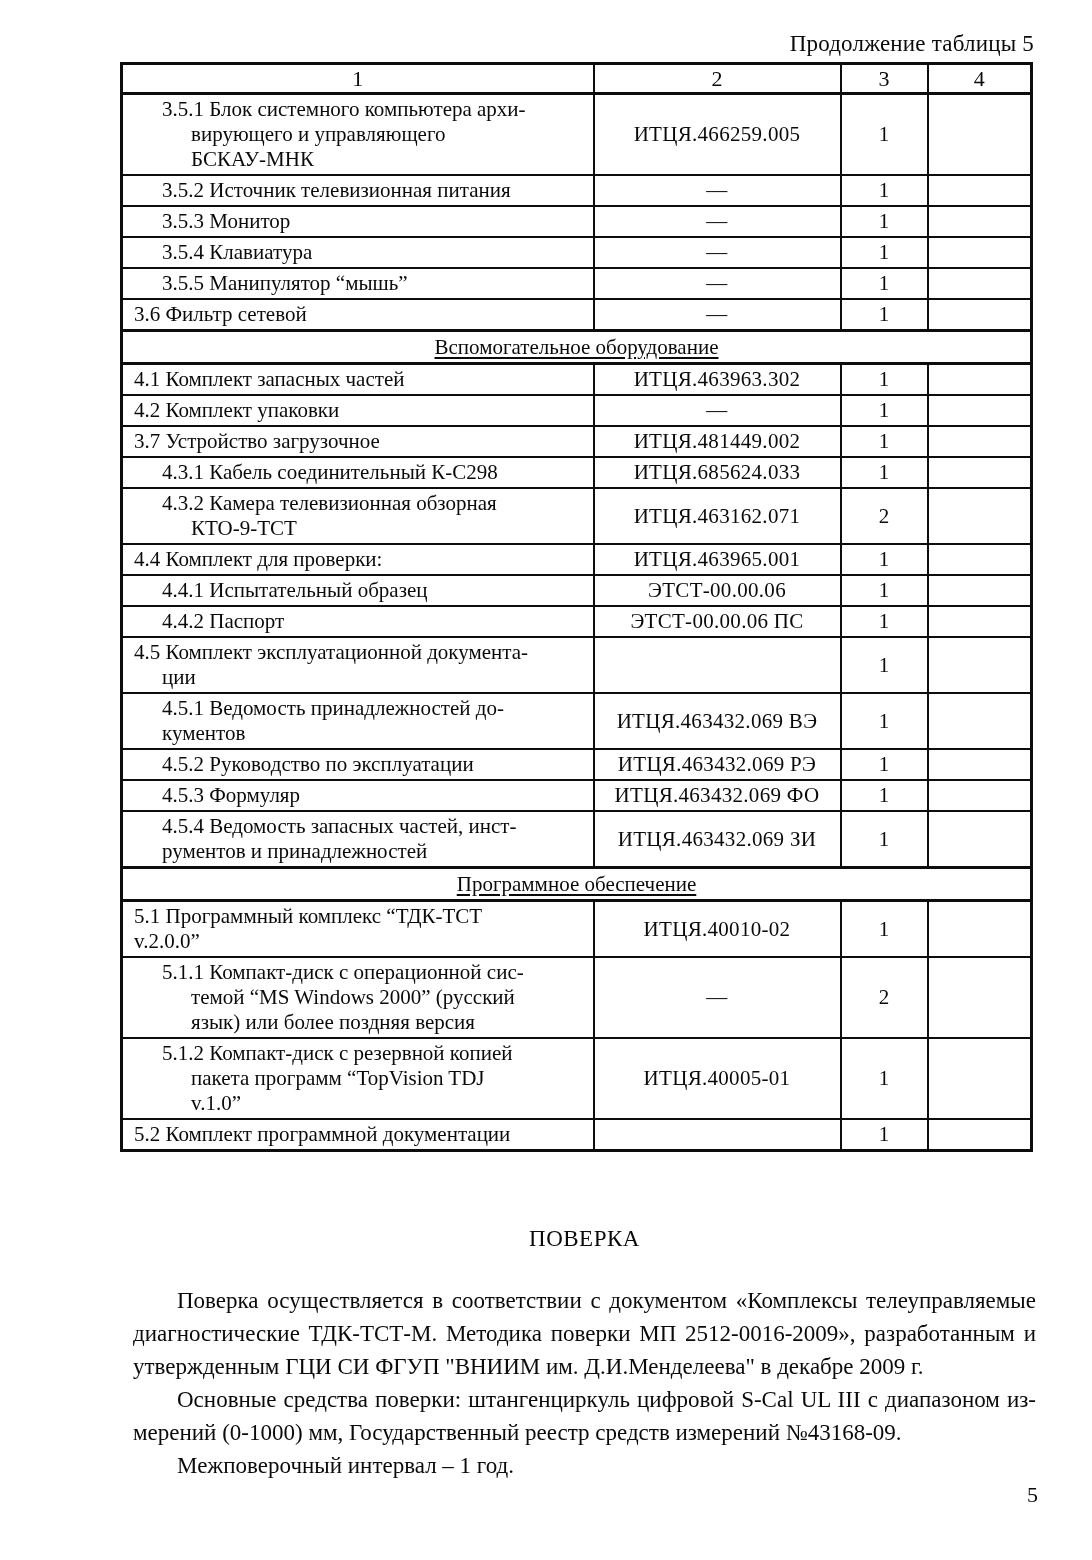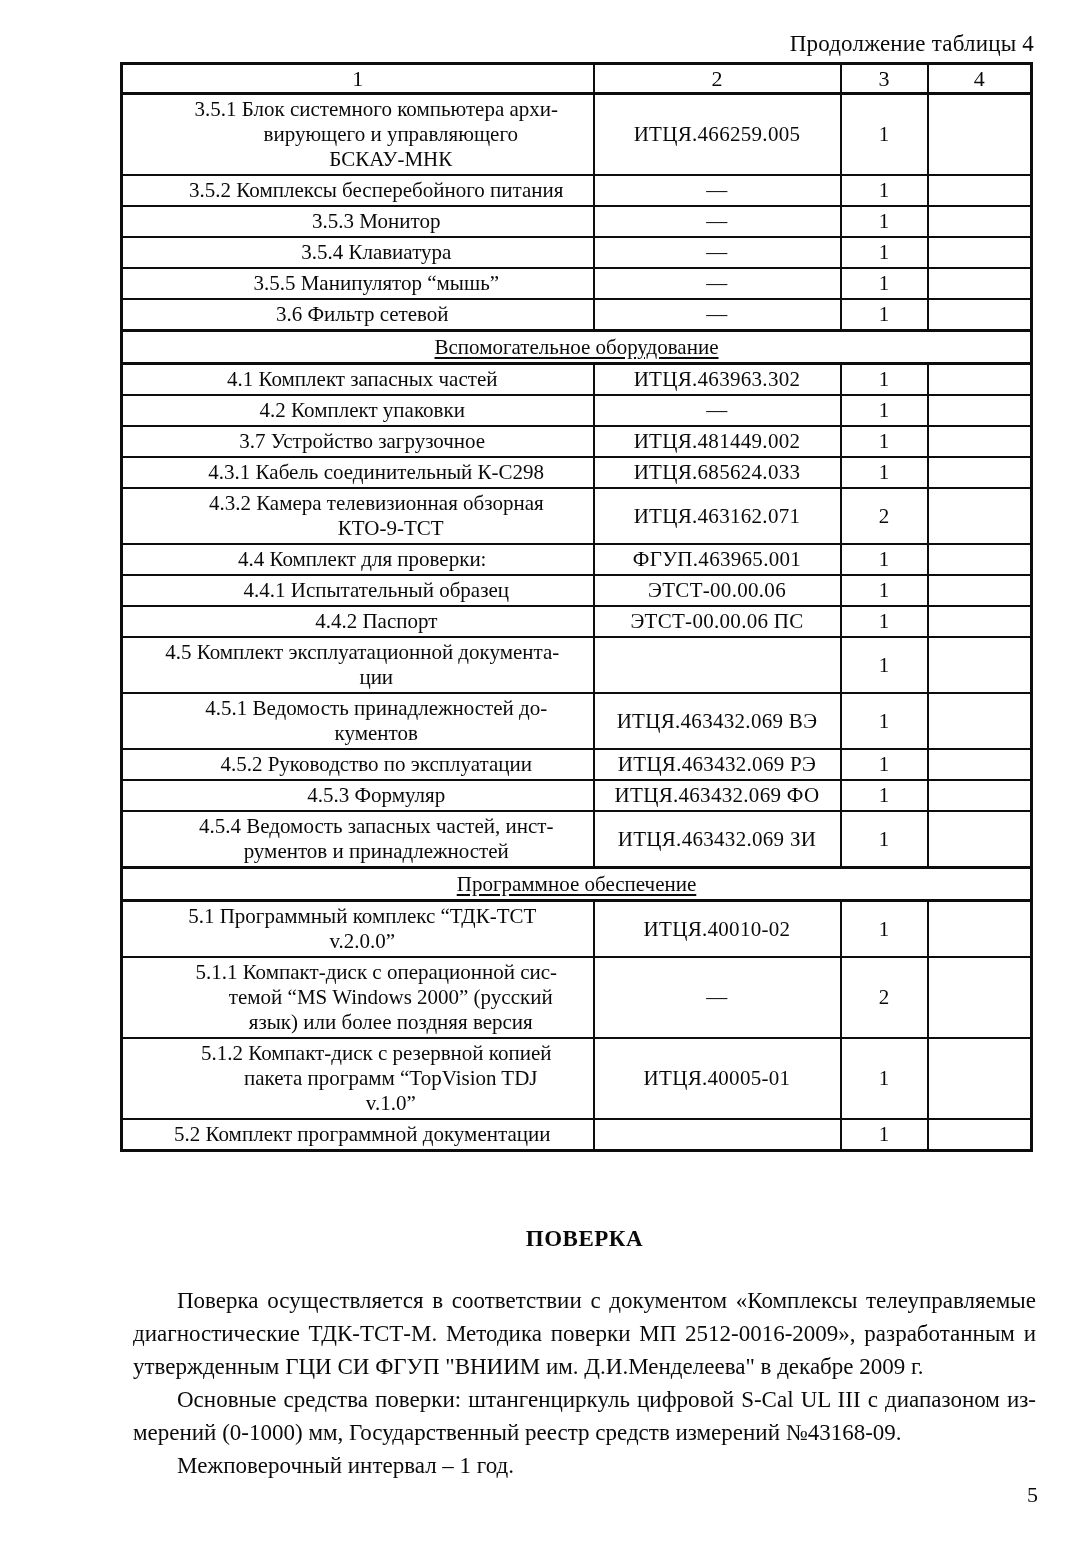--- a/index.html
+++ b/index.html
@@ -43,60 +43,60 @@
     text-align: center;
     font-size: 22px;
     height: 27px;
     padding: 0;
     border-bottom: 3px solid #0d0d0d;
   }
   td.c-name { text-align: left; }
   td.c-doc  { text-align: center; letter-spacing: 0.3px; }
   td.c-qty  { text-align: center; }
   td.c-note { }
-  .c-name .line { white-space: nowrap; text-align: center; }
+  .c-name .line { white-space: nowrap; }
   .c-name .l0 { padding-left: 9px;  }
   .c-name .l1 { padding-left: 37px; }
   .c-name .l2 { padding-left: 66px; }
   tr.section-row td {
     text-align: center;
     height: 28px;
     border-top: 3px solid #0d0d0d;
     border-bottom: 3px solid #0d0d0d;
     padding: 1px 0;
   }
   tr.section-row .sec-label { text-decoration: underline; text-underline-offset: 3px; }
   .verify {
     position: absolute;
     left: 133px; top: 1226px;
     width: 903px;
   }
   .verify-heading {
     text-align: center;
-    font-weight: bold;
+    font-weight: normal;
     font-size: 23px;
     letter-spacing: 0.5px;
     margin-bottom: 32px;
   }
   .para { font-size: 23px; line-height: 33px; }
   .pline { text-align: left; }
   .pline.jline { text-align: justify; text-align-last: justify; }
   .pline.first { text-indent: 44px; }
   .page-number {
     position: absolute;
     top: 1482px; right: 54px;
     font-size: 22px;
   }
 </style>
 </head>
 <body>
 
 <div class="page">
 
-  <div class="cont-label">Продолжение таблицы 4</div>
+  <div class="cont-label">Продолжение таблицы 5</div>
 
   <table class="doc-table">
     <colgroup>
       <col style="width:472px">
       <col style="width:247px">
       <col style="width:87px">
       <col style="width:104px">
     </colgroup>
     <thead>
       <tr>
@@ -112,21 +112,21 @@
             <div class="line l1">3.5.1 Блок системного компьютера архи-</div>
             <div class="line l2">вирующего и управляющего</div>
             <div class="line l2">БСКАУ-МНК</div>
           </td>
     <td class="c-doc">ИТЦЯ.466259.005</td>
     <td class="c-qty">1</td>
     <td class="c-note"></td>
   </tr>
         <tr class="item-row">
     <td class="c-name">
-            <div class="line l1">3.5.2 Комплексы бесперебойного питания</div>
+            <div class="line l1">3.5.2 Источник телевизионная питания</div>
           </td>
     <td class="c-doc">—</td>
     <td class="c-qty">1</td>
     <td class="c-note"></td>
   </tr>
         <tr class="item-row">
     <td class="c-name">
             <div class="line l1">3.5.3 Монитор</div>
           </td>
     <td class="c-doc">—</td>
@@ -200,21 +200,21 @@
             <div class="line l2">КТО-9-ТСТ</div>
           </td>
     <td class="c-doc">ИТЦЯ.463162.071</td>
     <td class="c-qty">2</td>
     <td class="c-note"></td>
   </tr>
         <tr class="item-row">
     <td class="c-name">
             <div class="line l0">4.4 Комплект для проверки:</div>
           </td>
-    <td class="c-doc">ФГУП.463965.001</td>
+    <td class="c-doc">ИТЦЯ.463965.001</td>
     <td class="c-qty">1</td>
     <td class="c-note"></td>
   </tr>
         <tr class="item-row">
     <td class="c-name">
             <div class="line l1">4.4.1 Испытательный образец</div>
           </td>
     <td class="c-doc">ЭТСТ-00.00.06</td>
     <td class="c-qty">1</td>
     <td class="c-note"></td>

